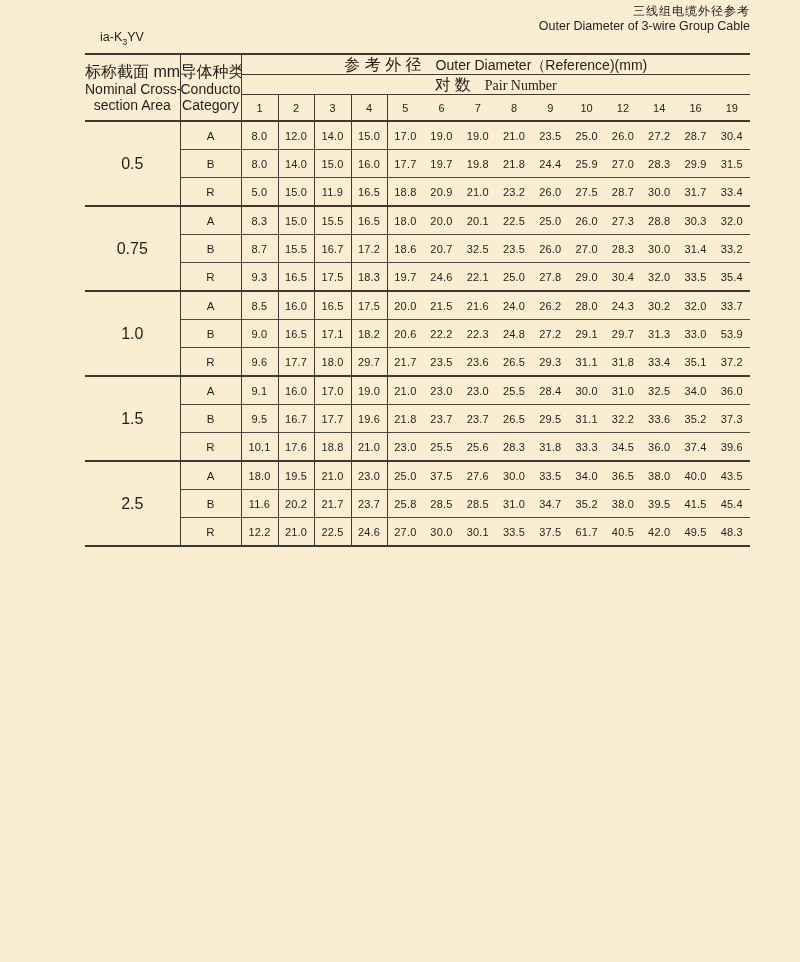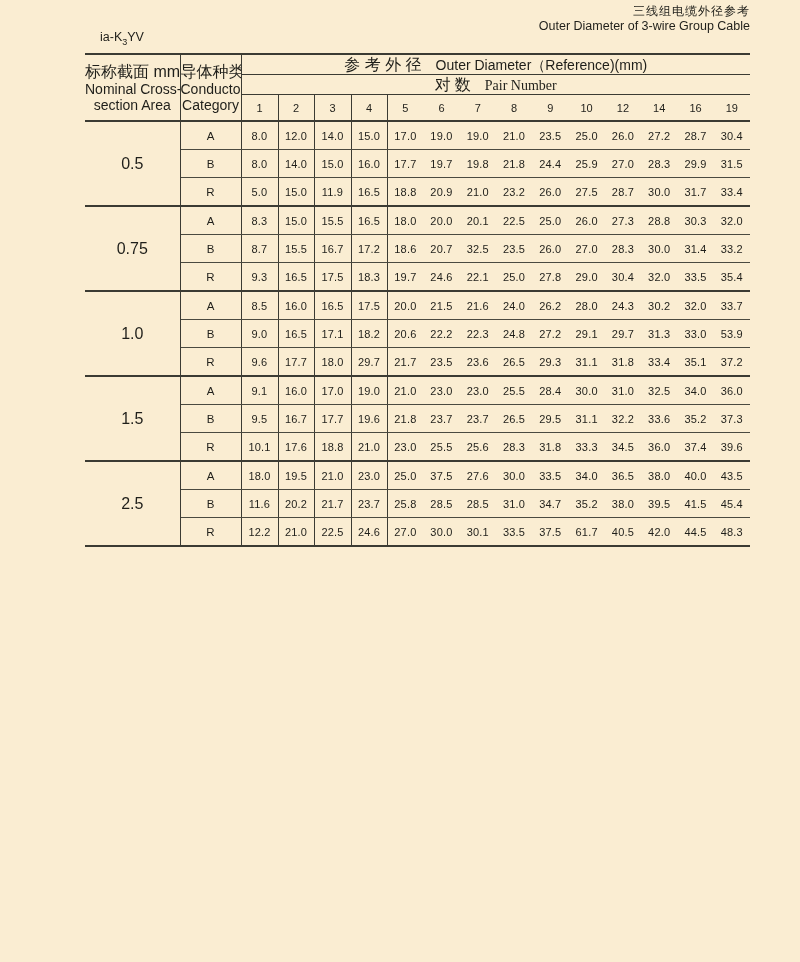--- a/index.html
+++ b/index.html
@@ -391,17 +391,17 @@
         <td class="val vr gb">22.5</td>
         <td class="val vr gb">24.6</td>
         <td class="val gb">27.0</td>
         <td class="val gb">30.0</td>
         <td class="val gb">30.1</td>
         <td class="val gb">33.5</td>
         <td class="val gb">37.5</td>
         <td class="val gb">61.7</td>
         <td class="val gb">40.5</td>
         <td class="val gb">42.0</td>
-        <td class="val gb">44.5</td>
+        <td class="val gb">49.5</td>
         <td class="val gb">48.3</td>
       </tr>
     </tbody>
 </table>
 
 </body></html>

